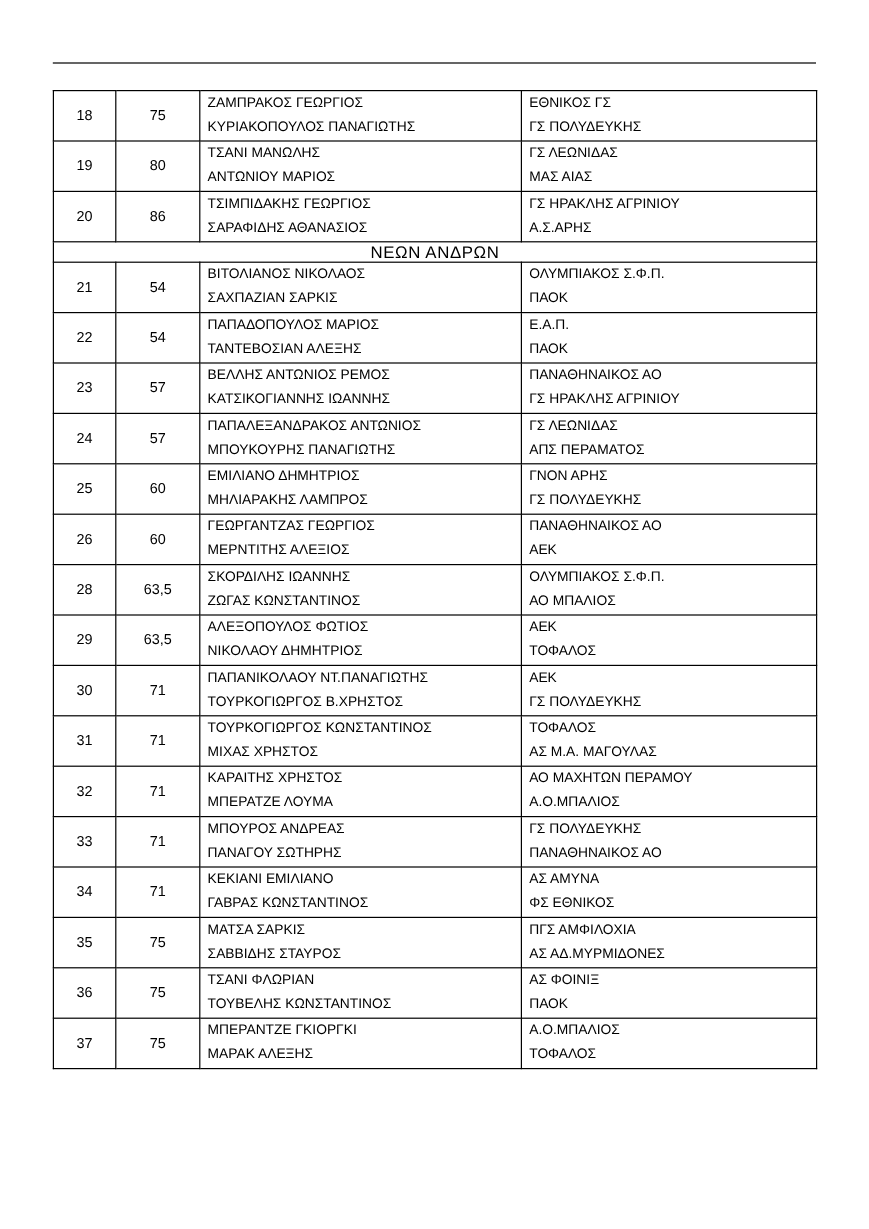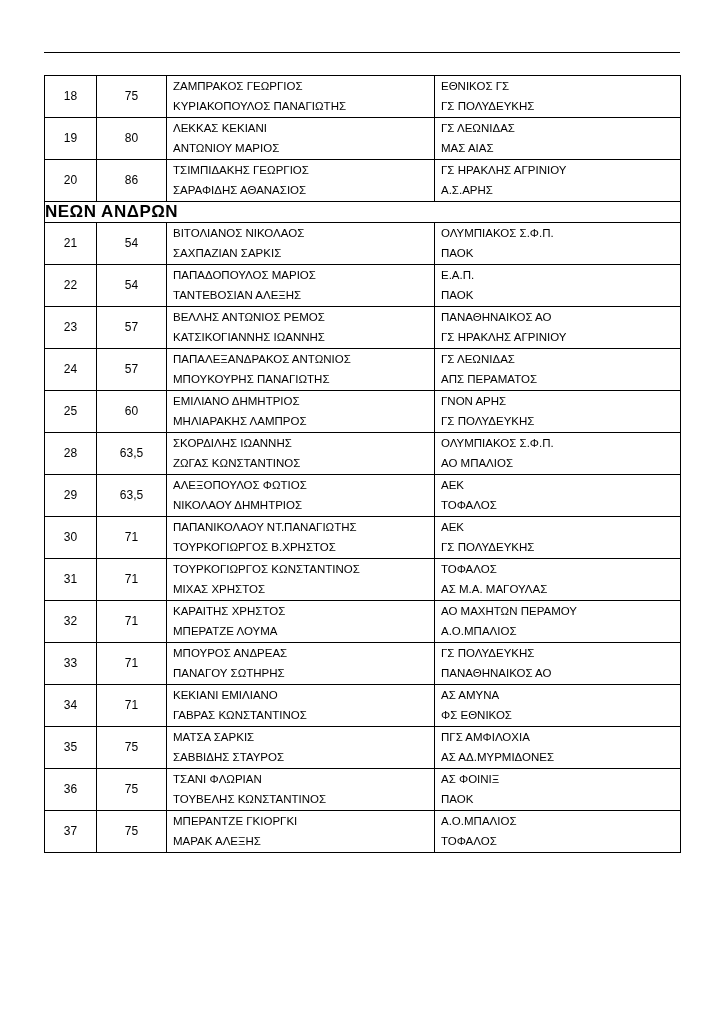--- a/index.html
+++ b/index.html
@@ -55,23 +55,23 @@
     white-space: nowrap;
     overflow: hidden;
   }
   .pair .line.first {
     padding-bottom: 4px;
   }
   .pair .line.second {
     padding-top: 4px;
   }
   .section-row td {
-    text-align: left;
-    font-weight: bold;
-    font-size: 17px;
+    text-align: center;
+    font-weight: normal;
+    font-size: 14px;
     padding: 4px 0 4px 0;
     letter-spacing: 0.5px;
   }
 </style>
 </head>
 <body>
 
 <div class="page">
   <div class="top-rule"></div>
   <table class="roster">
@@ -96,21 +96,21 @@
               <div class="line first">ΕΘΝΙΚΟΣ ΓΣ</div>
               <div class="line second">ΓΣ ΠΟΛΥΔΕΥΚΗΣ</div>
             </div>
           </td>
         </tr>
         <tr>
           <td class="cell-num">19</td>
           <td class="cell-wt">80</td>
           <td>
             <div class="pair">
-              <div class="line first">ΛΕΚΚΑΣ ΚΕΚΙΑΝΙ</div>
+              <div class="line first">ΤΣΑΝΙ ΜΑΝΩΛΗΣ</div>
               <div class="line second">ΑΝΤΩΝΙΟΥ ΜΑΡΙΟΣ</div>
             </div>
           </td>
           <td>
             <div class="pair">
               <div class="line first">ΓΣ ΛΕΩΝΙΔΑΣ</div>
               <div class="line second">ΜΑΣ ΑΙΑΣ</div>
             </div>
           </td>
         </tr>
@@ -203,20 +203,36 @@
           <td>
             <div class="pair">
               <div class="line first">ΕΜΙΛΙΑΝΟ ΔΗΜΗΤΡΙΟΣ</div>
               <div class="line second">ΜΗΛΙΑΡΑΚΗΣ ΛΑΜΠΡΟΣ</div>
             </div>
           </td>
           <td>
             <div class="pair">
               <div class="line first">ΓΝΟΝ ΑΡΗΣ</div>
               <div class="line second">ΓΣ ΠΟΛΥΔΕΥΚΗΣ</div>
+            </div>
+          </td>
+        </tr>
+        <tr>
+          <td class="cell-num">26</td>
+          <td class="cell-wt">60</td>
+          <td>
+            <div class="pair">
+              <div class="line first">ΓΕΩΡΓΑΝΤΖΑΣ ΓΕΩΡΓΙΟΣ</div>
+              <div class="line second">ΜΕΡΝΤΙΤΗΣ ΑΛΕΞΙΟΣ</div>
+            </div>
+          </td>
+          <td>
+            <div class="pair">
+              <div class="line first">ΠΑΝΑΘΗΝΑΙΚΟΣ ΑΟ</div>
+              <div class="line second">ΑΕΚ</div>
             </div>
           </td>
         </tr>
         <tr>
           <td class="cell-num">28</td>
           <td class="cell-wt">63,5</td>
           <td>
             <div class="pair">
               <div class="line first">ΣΚΟΡΔΙΛΗΣ ΙΩΑΝΝΗΣ</div>
               <div class="line second">ΖΩΓΑΣ ΚΩΝΣΤΑΝΤΙΝΟΣ</div>

